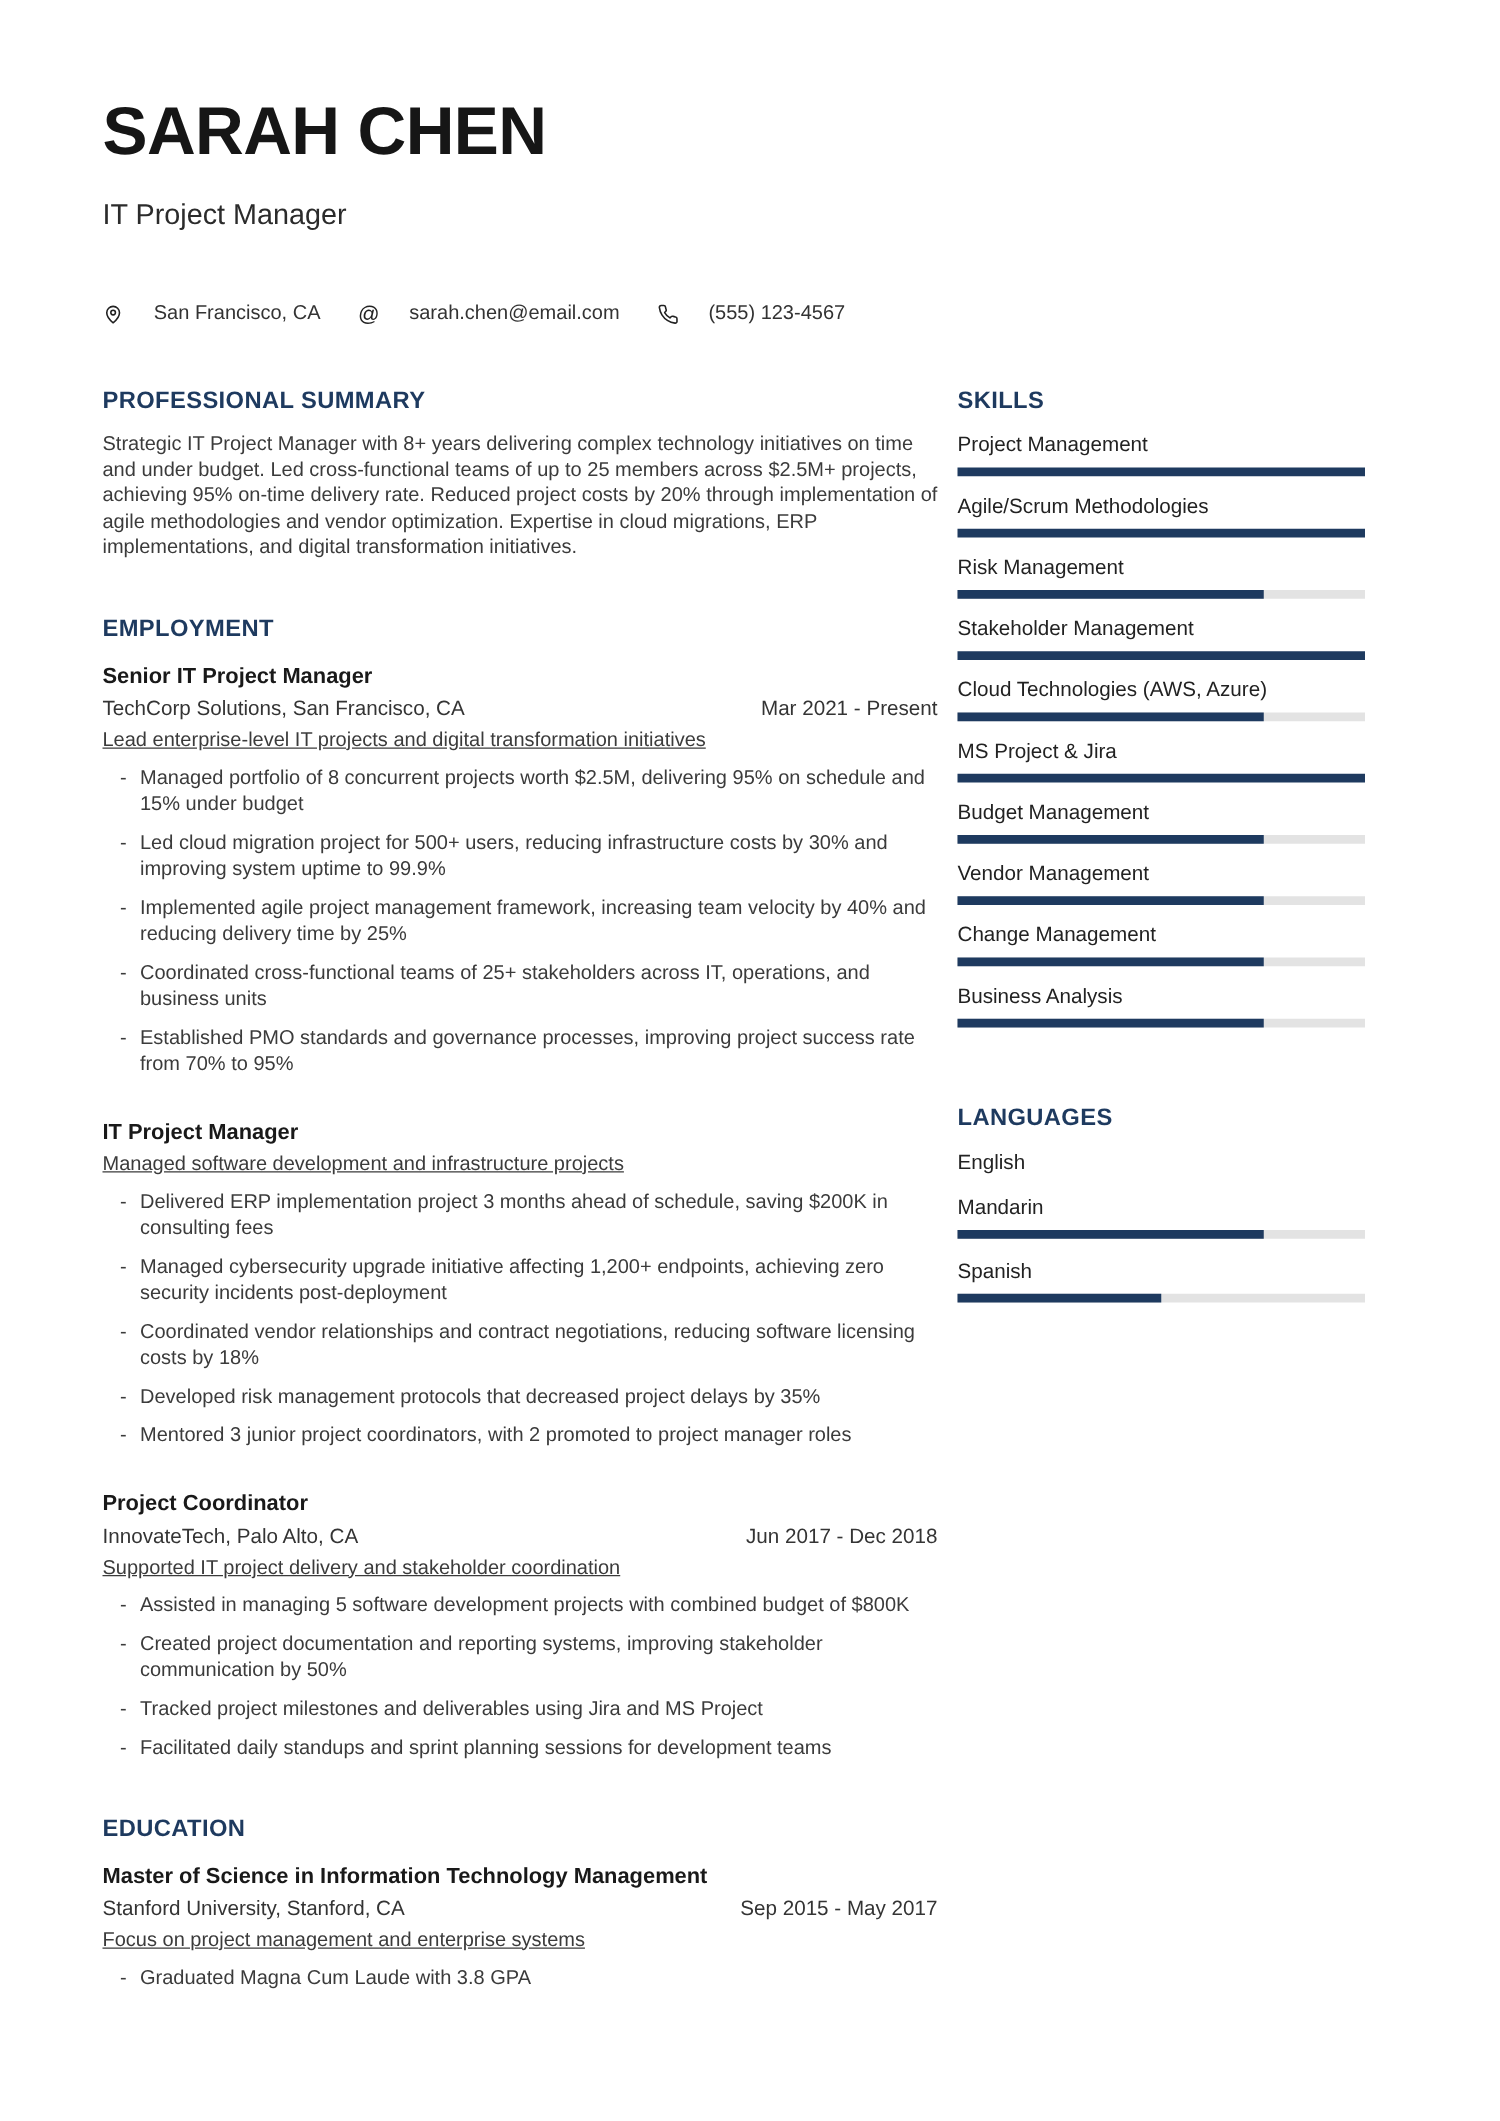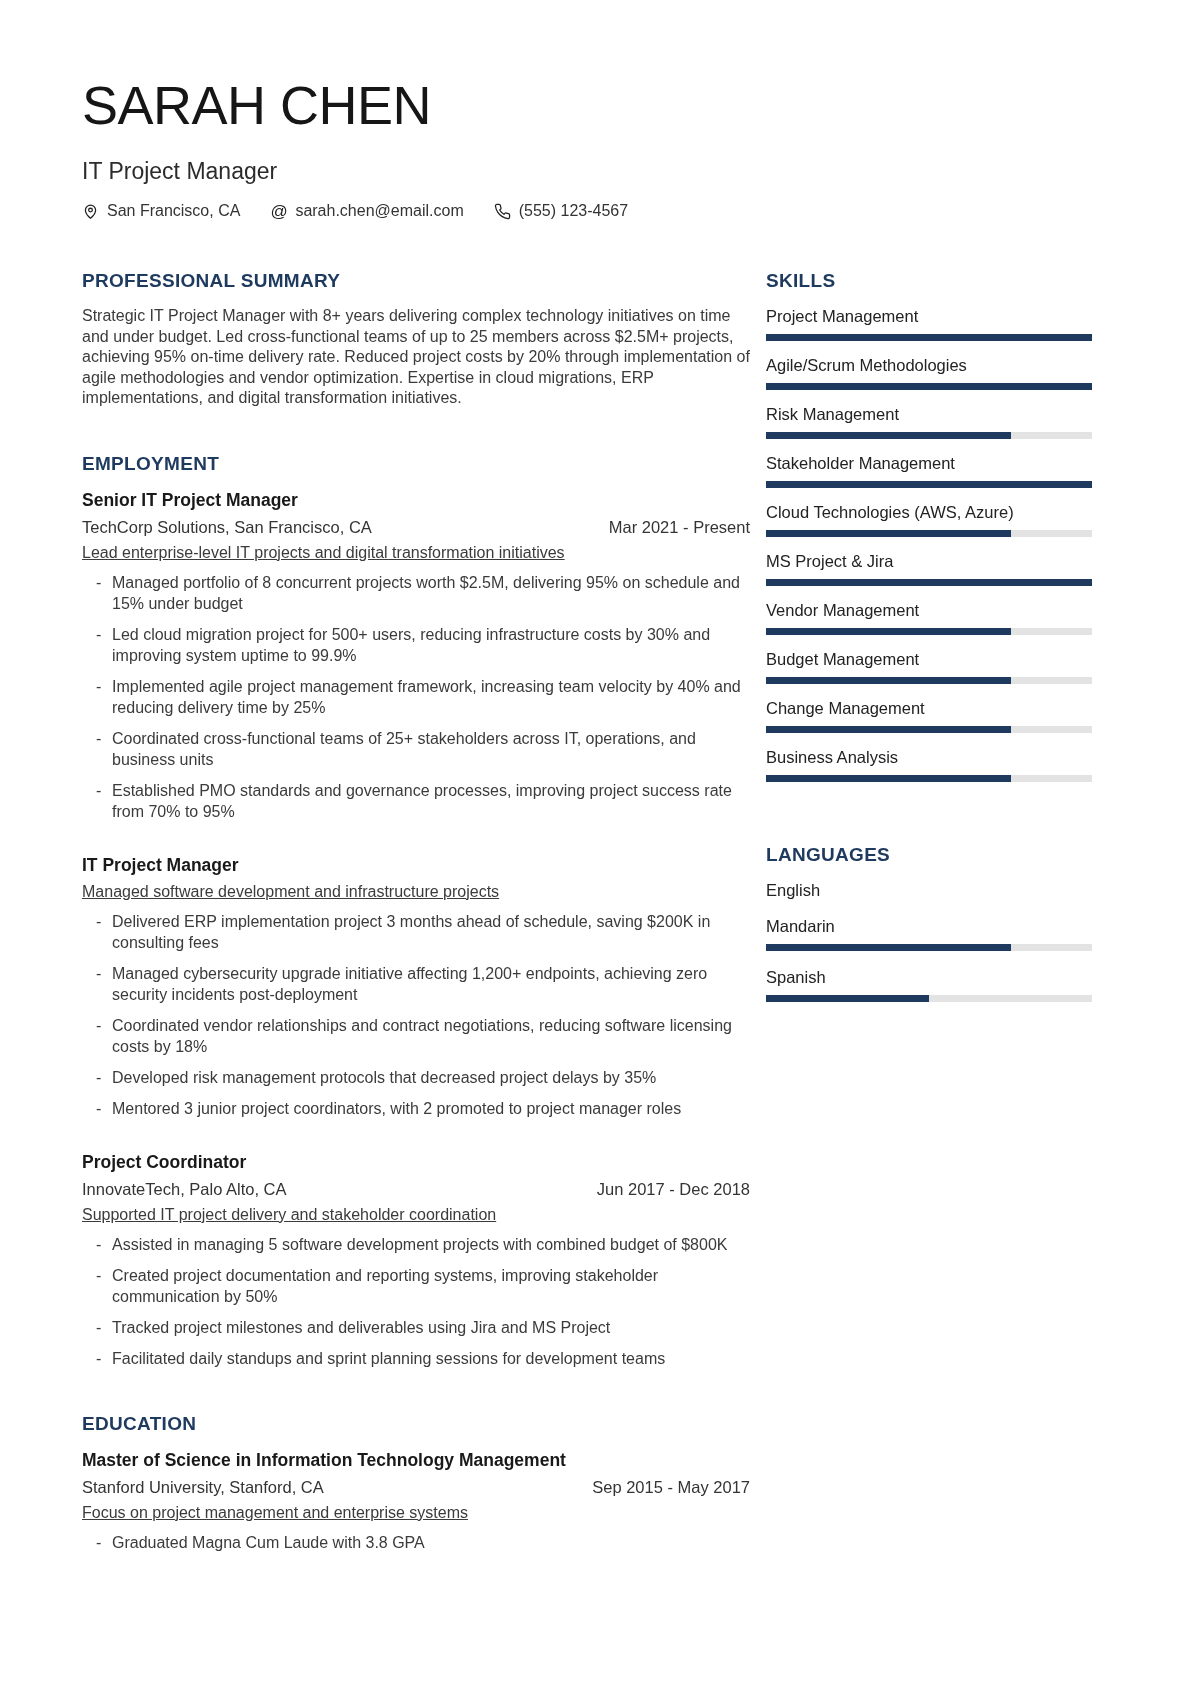--- a/index.html
+++ b/index.html
@@ -16,33 +16,33 @@
   }
   .page{
     width:1200px;height:1697px;
     background:#ffffff;
     padding:78px 86px 40px 82px;
     overflow:hidden;
   }
   
   .name{
     font-size:54px;line-height:1.0;
-    font-weight:normal;color:var(--ink);
+    font-weight:bold;color:var(--ink);
     letter-spacing:-0.5px;
     margin-bottom:24px;
   }
   .subtitle{
     font-size:23px;line-height:30px;color:#2b2b2b;
     margin-bottom:14px;
   }
   .contact-row{
     display:flex;align-items:center;gap:30px;
     font-size:16px;color:#333;line-height:22px;
   }
-  .contact-item{display:flex;align-items:center;gap:8px;}
+  .contact-item{display:flex;align-items:center;gap:24px;margin-top:40px;}
   .cicon{width:17px;height:17px;color:#222;display:inline-block;flex:0 0 auto;}
   .cicon svg{width:100%;height:100%;display:block;}
   .at-glyph{font-size:17px;line-height:17px;color:#222;font-weight:normal;}
   
   .columns{display:flex;gap:16px;margin-top:48px;align-items:flex-start;}
   .main-col{width:668px;flex:0 0 auto;}
   .side-col{width:326px;flex:0 0 auto;}
   h2.sec{
     color:var(--accent);
     font-size:19px;line-height:22px;
@@ -228,28 +228,28 @@
   </div>
 
   <div class="meter">
     <div class="meter-label">MS Project &amp; Jira</div>
     <div class="meter-track">
       <div class="meter-fill" style="width: 100%;"></div>
     </div>
   </div>
 
   <div class="meter">
+    <div class="meter-label">Budget Management</div>
+    <div class="meter-track">
+      <div class="meter-fill" style="width: 75%;"></div>
+    </div>
+  </div>
+
+  <div class="meter">
     <div class="meter-label">Vendor Management</div>
-    <div class="meter-track">
-      <div class="meter-fill" style="width: 75%;"></div>
-    </div>
-  </div>
-
-  <div class="meter">
-    <div class="meter-label">Budget Management</div>
     <div class="meter-track">
       <div class="meter-fill" style="width: 75%;"></div>
     </div>
   </div>
 
   <div class="meter">
     <div class="meter-label">Change Management</div>
     <div class="meter-track">
       <div class="meter-fill" style="width: 75%;"></div>
     </div>

